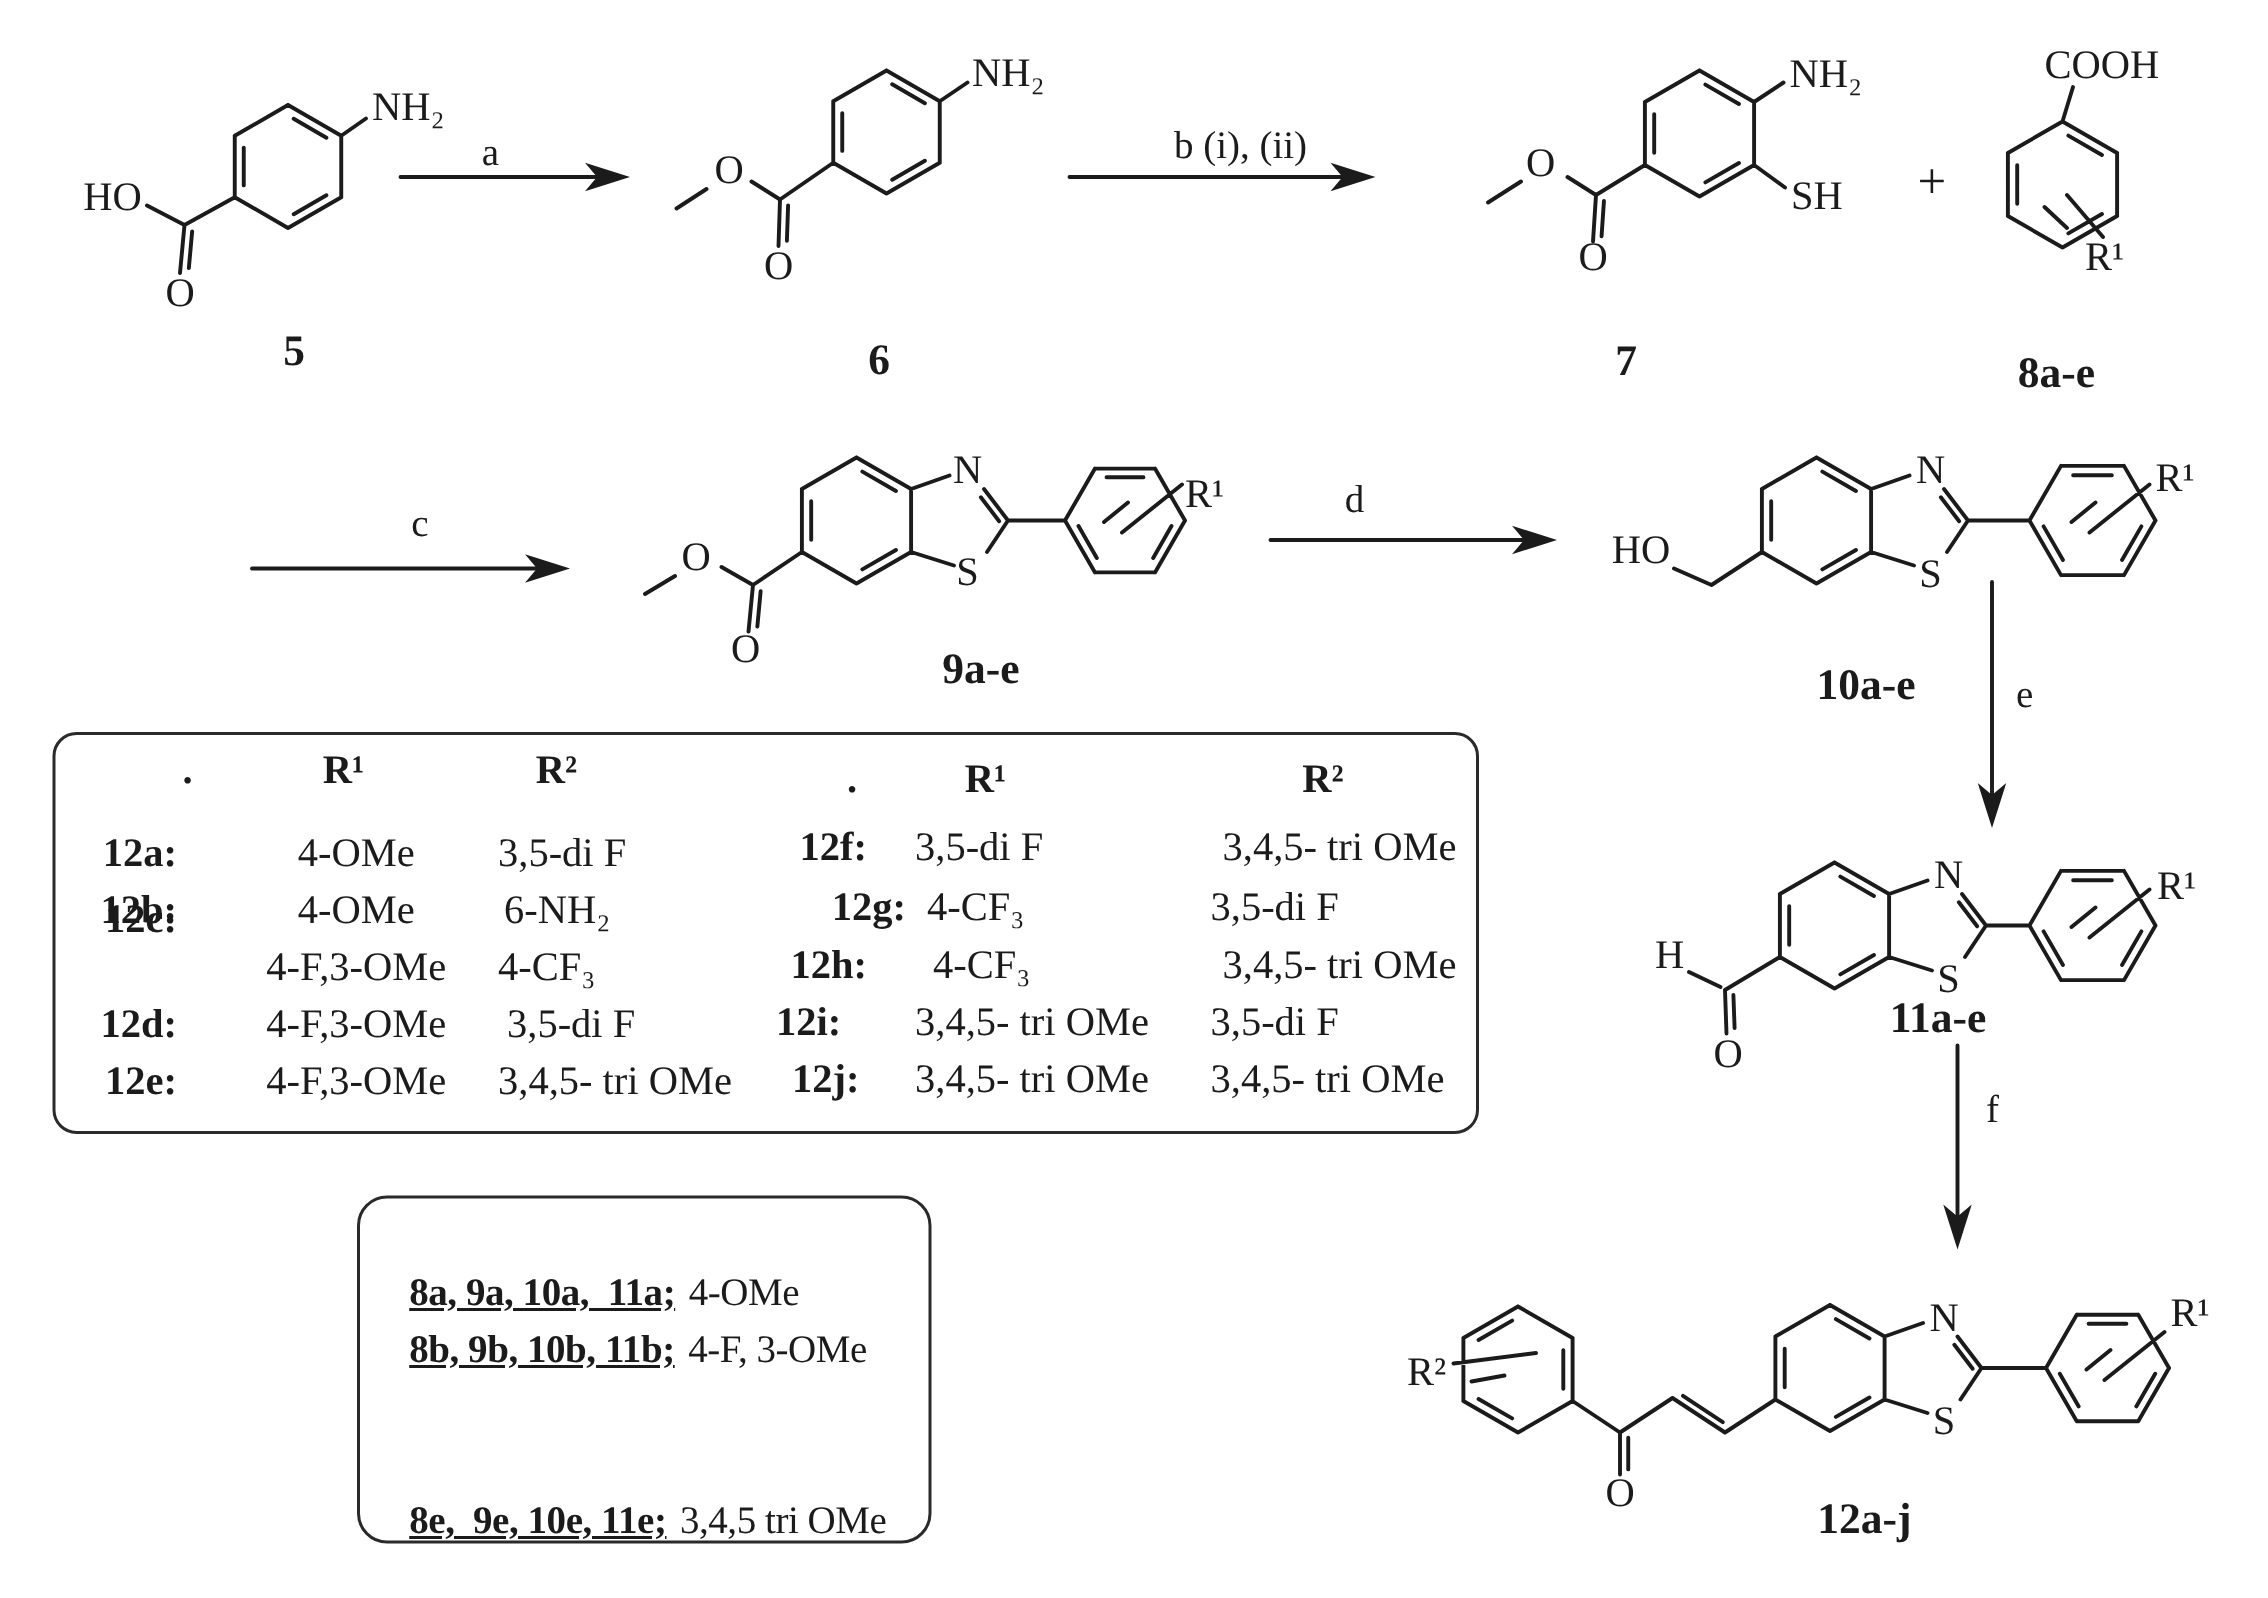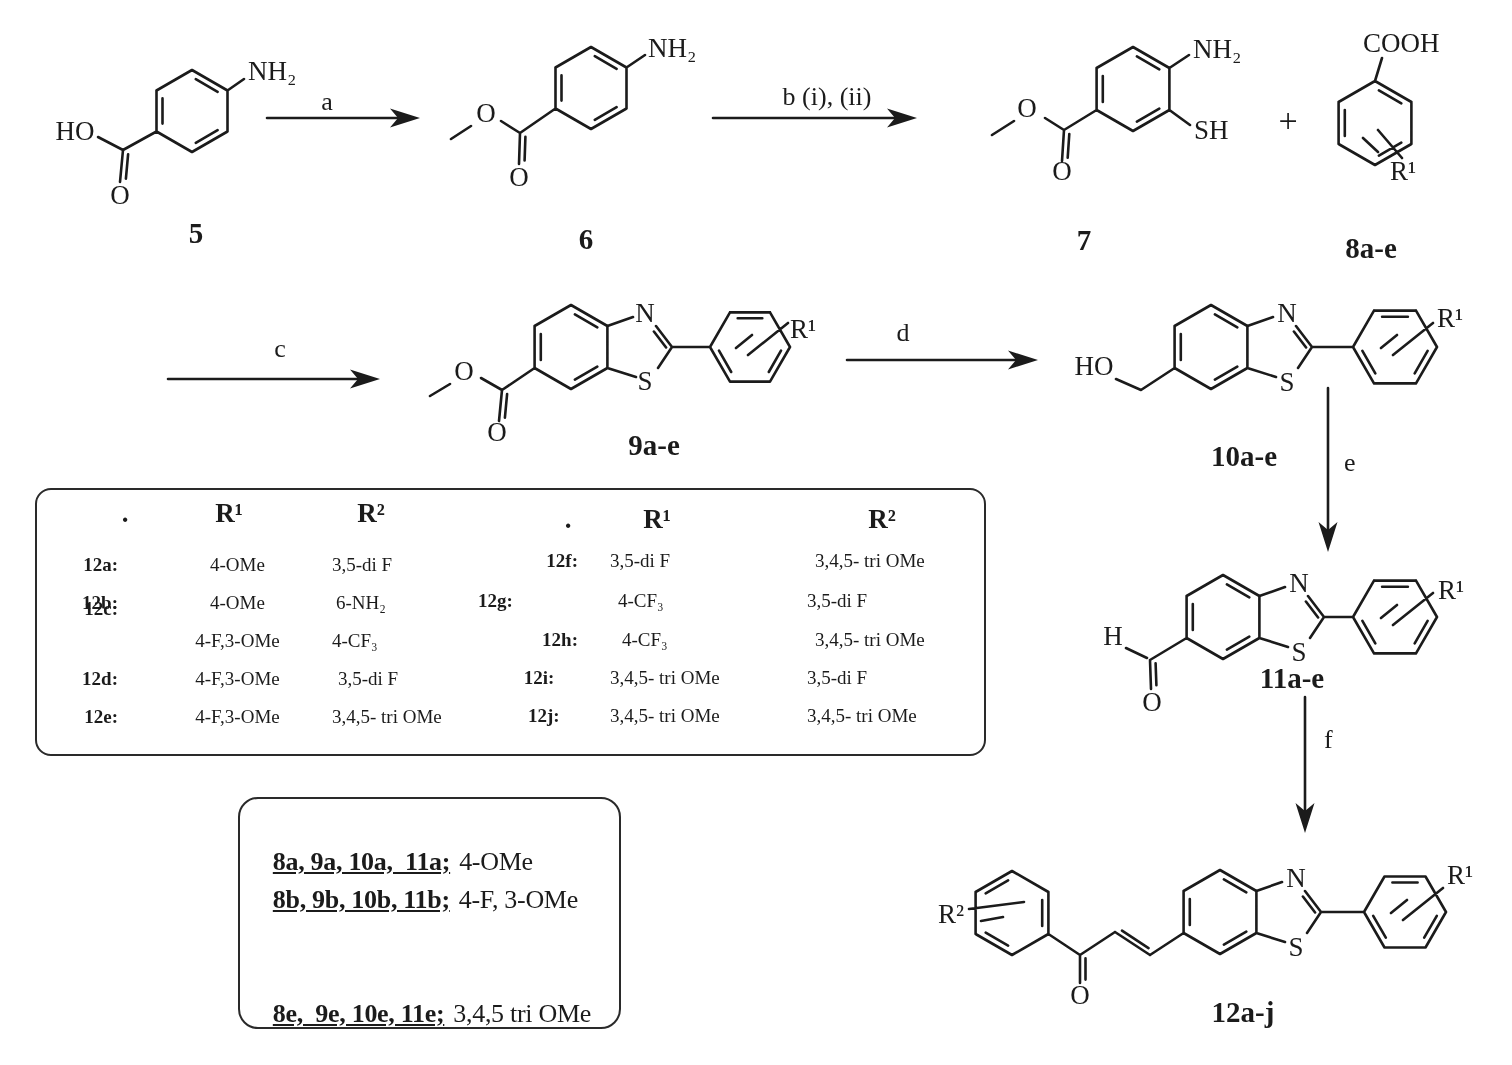--- a/index.html
+++ b/index.html
@@ -8,21 +8,21 @@
   svg{position:absolute;left:0;top:0;}
   svg text{fill:#1b1b1b;}
   .atom{font-size:27px;}
   .clbl{font-size:29px;font-weight:bold;}
   .albl{font-size:26px;}
   .plus{font-size:34px;}
   .box{position:absolute;border:2.5px solid #2a2a2a;background:transparent;}
   .rbox{left:35px;top:488px;width:947px;height:264px;border-radius:16px;}
   .abox{left:238px;top:797px;width:379px;height:228px;border-radius:20px;}
   .hdr{position:absolute;transform:translateX(-50%);font-weight:bold;font-size:27px;line-height:1;white-space:pre;}
-  .cell{position:absolute;font-size:19px;line-height:1;white-space:pre;}
+  .cell{position:absolute;font-size:27px;line-height:1;white-space:pre;}
   .cid{font-weight:bold;}
   .aline{position:absolute;left:248px;font-size:26px;line-height:1;white-space:pre;letter-spacing:-0.3px;}
   .aline b{font-weight:bold;text-decoration:underline;}
   .aline .sub{margin-left:9px;}
 </style>
 </head>
 <body>
 
 <div class="page">
 
@@ -114,21 +114,21 @@
   <span class="cell" style="left:338px;top:669px;">3,5-di F</span>
 
   <span class="cell cid" style="left:40px;width:78px;text-align:right;top:707px;">12e:</span>
   <span class="cell" style="left:150px;width:175px;text-align:center;top:707px;">4-F,3-OMe</span>
   <span class="cell" style="left:332px;top:707px;">3,4,5- tri OMe</span>
 
   <span class="cell cid" style="left:500px;width:78px;text-align:right;top:551px;">12f:</span>
   <span class="cell" style="left:610px;top:551px;">3,5-di F</span>
   <span class="cell" style="left:815px;top:551px;">3,4,5- tri OMe</span>
 
-  <span class="cell cid" style="left:478px;width:78px;top:591px;">12g:</span>
+  <span class="cell cid" style="left:526px;width:78px;text-align:right;top:591px;">12g:</span>
   <span class="cell" style="left:618px;top:591px;">4-CF₃</span>
   <span class="cell" style="left:807px;top:591px;">3,5-di F</span>
 
   <span class="cell cid" style="left:500px;width:78px;text-align:right;top:630px;">12h:</span>
   <span class="cell" style="left:622px;top:630px;">4-CF₃</span>
   <span class="cell" style="left:815px;top:630px;">3,4,5- tri OMe</span>
 
   <span class="cell cid" style="left:500px;width:78px;text-align:center;top:668px;">12i:</span>
   <span class="cell" style="left:610px;top:668px;">3,4,5- tri OMe</span>
   <span class="cell" style="left:807px;top:668px;">3,5-di F</span>

